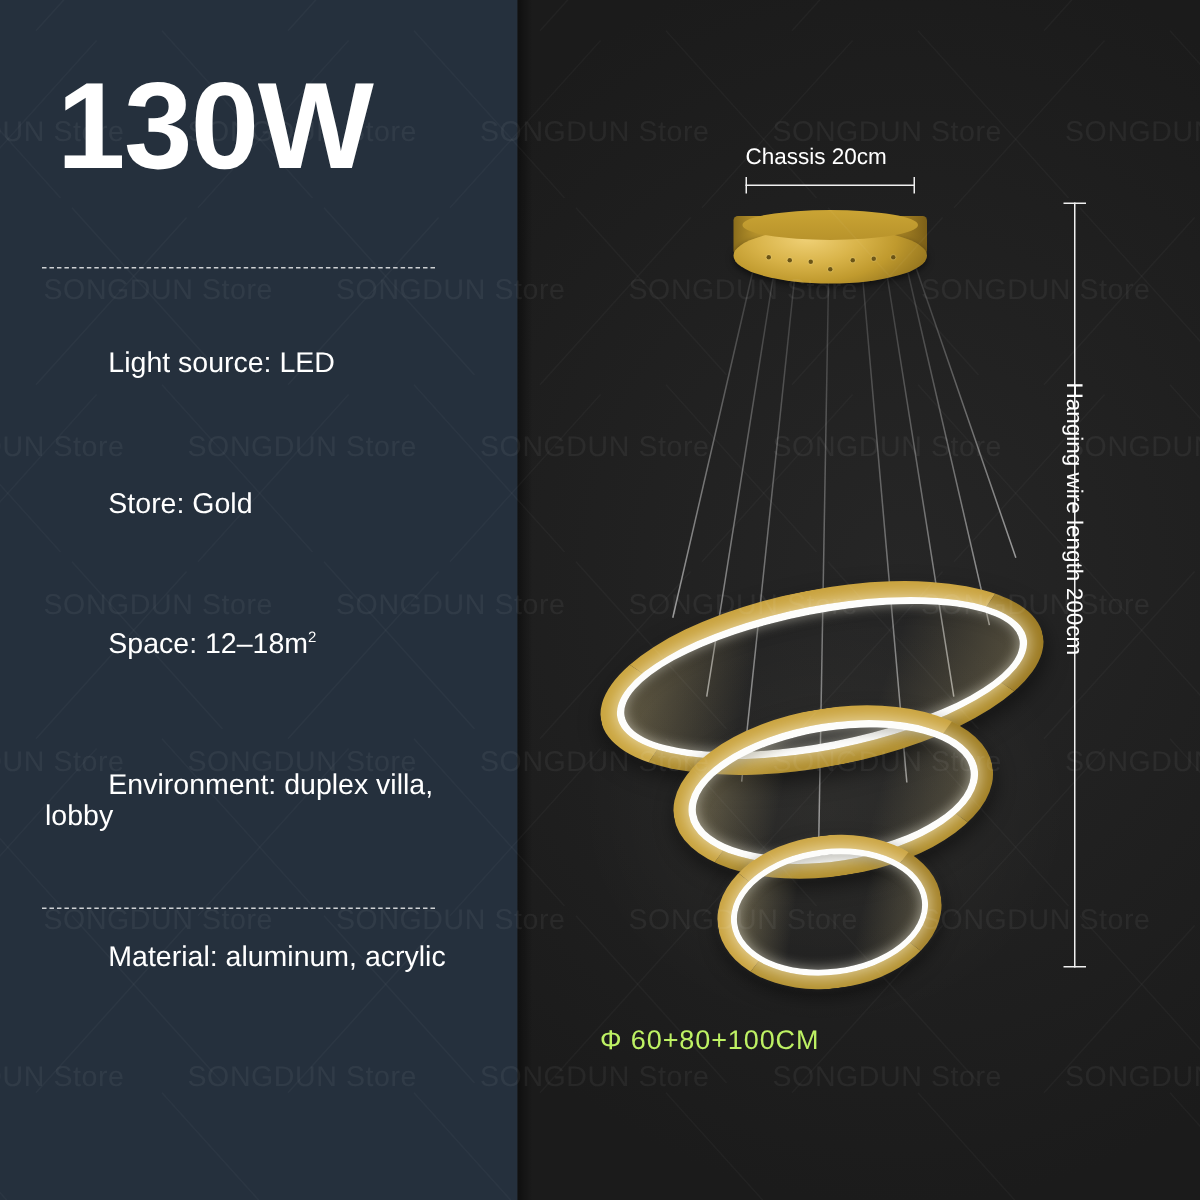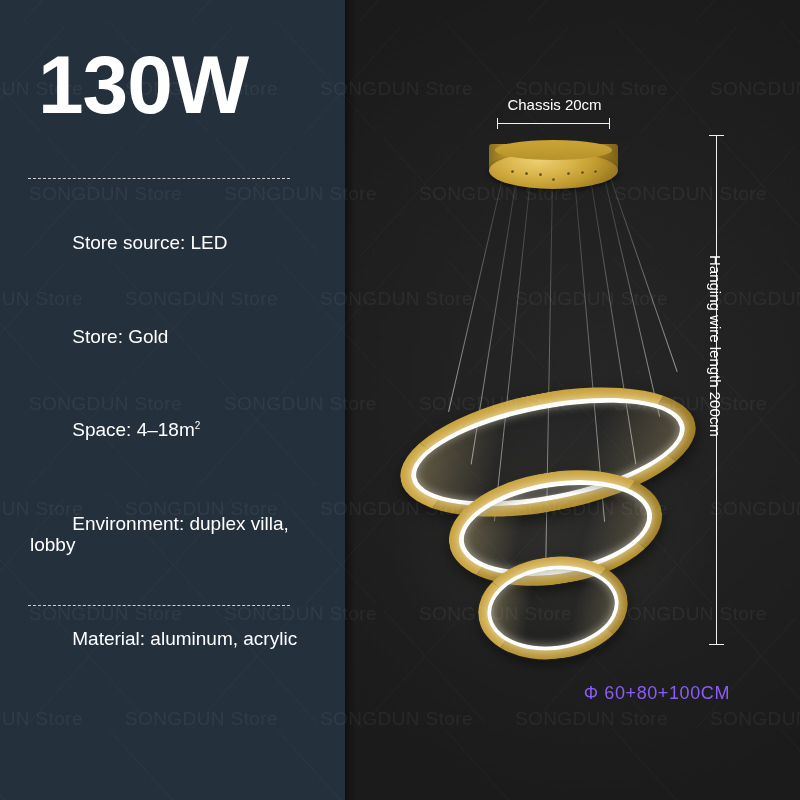--- a/index.html
+++ b/index.html
@@ -105,21 +105,21 @@
     color: #e9ecef;
     font-size: 14px;
     line-height: 1.55;
   }
 
   
   .chassis-label {
     position: absolute;
     left: 497px; top: 96px;
     width: 115px;
-    text-align: center;
+    text-align: left;
     color: #ffffff;
     font-size: 15px;
     white-space: nowrap;
   }
   .dim-h {
     position: absolute;
     left: 497px; top: 123px;
     width: 113px; height: 1px;
     background: #f0f0f0;
   }
@@ -157,22 +157,22 @@
     white-space: nowrap;
     transform: rotate(90deg);
     transform-origin: left top;
   }
 
   
   .diameter-caption {
     position: absolute;
     left: 400px; top: 683px;
     width: 330px;
-    text-align: right;
-    color: #8b5cf6;
+    text-align: left;
+    color: #bef264;
     font-size: 18px;
     letter-spacing: 0.6px;
   }
 
   
   .chassis {
     position: absolute;
     left: 489px; top: 140px;
     width: 129px; height: 50px;
   }
@@ -340,27 +340,27 @@
 
   <div class="diameter-caption">Φ 60+80+100CM</div>
 
   <div class="spec-panel">
     <div class="panel-shadow"></div>
     <div class="watt">130W</div>
     <div class="divider divider-top"></div>
 
     <div class="spec-list">
       <div class="spec-item">
-        <span>Store source: LED</span>
+        <span>Light source: LED</span>
       </div>
       <div class="spec-item">
         <span>Store: Gold</span>
       </div>
       <div class="spec-item">
-        <span>Space: 4–18m</span><sup>2</sup>
+        <span>Space: 12–18m</span><sup>2</sup>
       </div>
       <div class="spec-item">
         <span>Environment: duplex villa,
 lobby</span>
       </div>
       <div class="spec-item">
         <span>Material: aluminum, acrylic</span>
       </div>
     </div>
 

